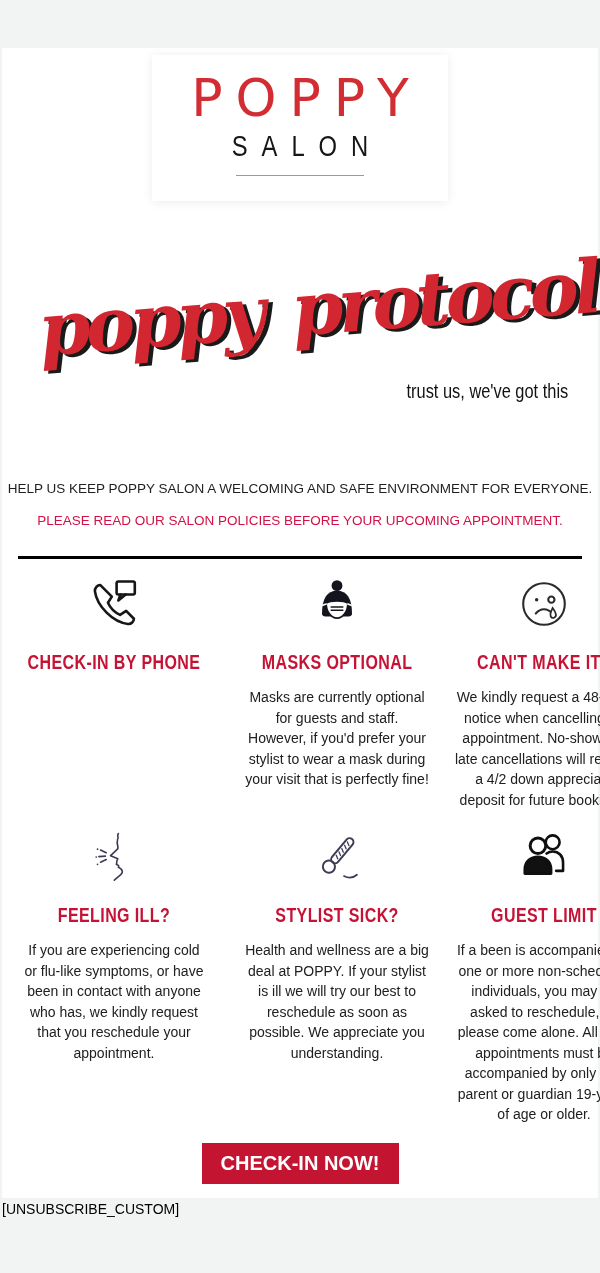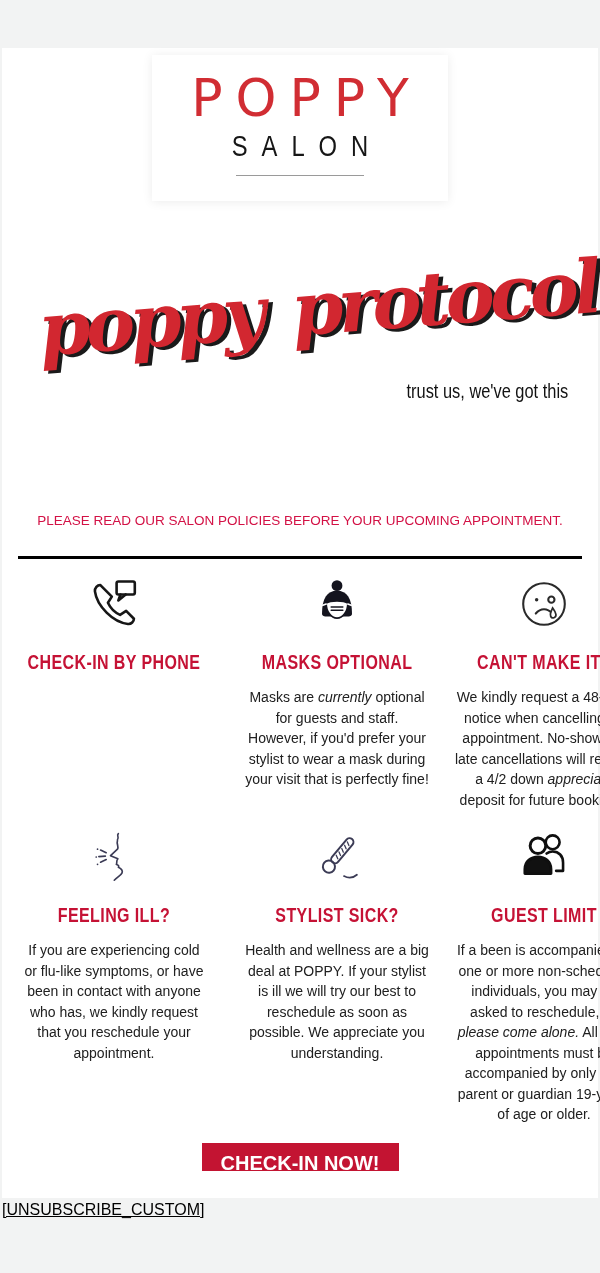--- a/index.html
+++ b/index.html
@@ -42,49 +42,50 @@
   .divider{position:absolute;top:508px;left:16px;width:564px;height:3px;background:#000;}
 
   
   .grid{position:absolute;top:530px;left:4px;width:588px;display:grid;
     grid-template-columns:repeat(3,1fr);column-gap:4px;row-gap:25px;gap:21px;}
   .card{text-align:center;}
   .icon-wrap{height:52px;display:flex;align-items:center;justify-content:center;}
   .card h3{margin-top:21px;font-size:20px;font-weight:bold;color:var(--heading-red);
     transform:scaleX(.8);transform-origin:50% 50%;white-space:nowrap;letter-spacing:.5px;}
   .card p{margin:13px auto 0;width:184px;font-size:14px;line-height:20.5px;color:#202020;}
-  .card p .em{font-style:italic;}
+  .card p .em{}
   .card p .link{color:var(--link-blue);cursor:pointer;}
 
   
   .cta-wrap{position:absolute;top:1095px;left:0;width:100%;text-align:center;}
-  .cta-btn{display:inline-block;width:197px;height:28px;line-height:41px;background:var(--button-red);
+  .cta-btn{display:inline-block;width:197px;height:41px;line-height:41px;background:var(--button-red);
     color:#fff;font-size:20px;font-weight:bold;border:none;font-family:inherit;cursor:pointer;}
 
   
-  .footer-tag{position:absolute;top:1201px;left:2px;font-size:16px;color:#000;text-decoration:underline;}
+  .footer-tag{position:absolute;top:1201px;left:2px;font-size:14px;color:#000;}
 
   svg{display:block;}
 </style>
 </head>
 <body>
 
 <div class="email-body">
 
   <div class="logo-card">
     <div class="logo-brand">POPPY</div>
     <div class="logo-sub">SALON</div>
     <div class="logo-rule"></div>
   </div>
 
   <div class="banner">
     <div class="script-title">poppy protocol</div>
     <div class="tagline">trust us, we've got this</div>
   </div>
 
+  <div class="intro-1">HELP US KEEP POPPY SALON A WELCOMING AND SAFE ENVIRONMENT FOR EVERYONE.</div>
   <div class="intro-2">PLEASE READ OUR SALON POLICIES BEFORE YOUR UPCOMING APPOINTMENT.</div>
   <div class="divider"></div>
 
   <div class="grid">
 
     <div class="card">
       <div class="icon-wrap">
         <svg width="52" height="52" viewBox="0 0 60 60" fill="none" stroke="#161616" stroke-width="3" stroke-linecap="round" stroke-linejoin="round">
           <path d="M14 8c-3 0-6.5 3.5-6 7.5 1.2 9 6.5 17.5 13.5 24.5s15.5 12 24.5 13c4 .5 7-3 7-6l-9-9-7 4.5c-5.5-2.5-11.5-8.5-14-14l4.5-7z"></path>
           <rect x="33" y="4" width="21" height="15" rx="2"></rect>

